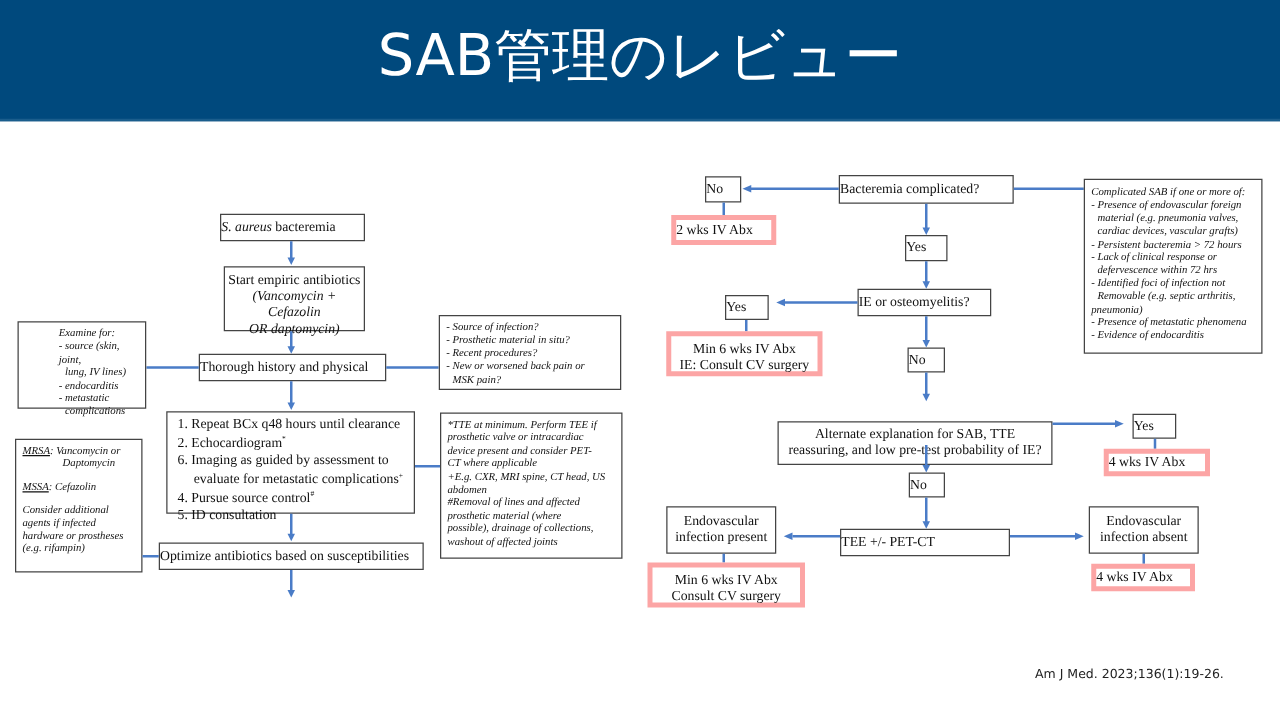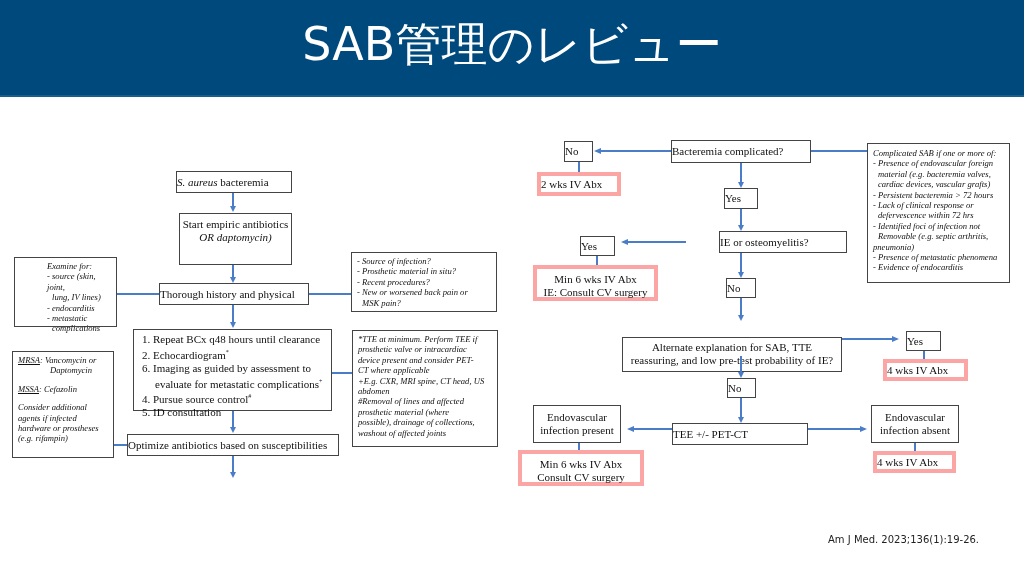--- a/index.html
+++ b/index.html
@@ -30,20 +30,21 @@
 <div>
 
   <div class="box c" style="left:176px;top:171px;width:116px;height:22px;">
     <span><i>S. aureus</i><span> bacteremia</span></span>
   </div>
   <div class="line" style="left:232px;top:193px;width:2px;height:14px;"></div>
   <div class="arrow-d" style="left:230px;top:206px;"></div>
 
   <div class="box" style="left:179px;top:213px;width:113px;height:52px;text-align:center;padding-top:4px;">
     <div>Start empiric antibiotics</div>
+    <div style="font-style:italic">(Vancomycin + Cefazolin</div>
     <div style="font-style:italic">OR daptomycin)</div>
   </div>
   <div class="line" style="left:232px;top:265px;width:2px;height:13px;"></div>
   <div class="arrow-d" style="left:230px;top:277px;"></div>
 
   <div class="box c" style="left:159px;top:283px;width:150px;height:22px;">
     <span>Thorough history and physical</span>
   </div>
   <div class="line" style="left:117px;top:293px;width:42px;height:2px;"></div>
   <div class="line" style="left:309px;top:293px;width:42px;height:2px;"></div>
@@ -136,33 +137,33 @@
   <div class="box c" style="left:724px;top:188px;width:34px;height:21px;">
     <span>Yes</span>
   </div>
   <div class="line" style="left:740px;top:209px;width:14px;height:0;"></div>
   <div class="line" style="left:740px;top:209px;width:2px;height:17px;"></div>
   <div class="arrow-d" style="left:738px;top:225px;"></div>
 
   <div class="box note" style="left:867px;top:143px;width:143px;height:140px;padding-top:4px;">
     <div>Complicated SAB if one or more of:</div>
     <div>- Presence of endovascular foreign</div>
-    <div style="padding-left:5px">  material (e.g. bacteremia valves,</div>
+    <div style="padding-left:5px">  material (e.g. pneumonia valves,</div>
     <div style="padding-left:5px">  cardiac devices, vascular grafts)</div>
     <div>- Persistent bacteremia &gt; 72 hours</div>
     <div>- Lack of clinical response or</div>
     <div style="padding-left:5px">  defervescence within 72 hrs</div>
     <div>- Identified foci of infection not</div>
     <div style="padding-left:5px">  Removable (e.g. septic arthritis,</div>
     <div>pneumonia)</div>
     <div>- Presence of metastatic phenomena</div>
     <div>- Evidence of endocarditis</div>
   </div>
 
-  <div class="box c" style="left:686px;top:231px;width:128px;height:22px;margin-left:33px;">
+  <div class="box c" style="left:686px;top:231px;width:107px;height:22px;">
     <span>IE or osteomyelitis?</span>
   </div>
   <div class="line" style="left:627px;top:241px;width:59px;height:2px;"></div>
   <div class="arrow-l" style="left:621px;top:239px;"></div>
   <div class="box c" style="left:580px;top:236px;width:35px;height:20px;">
     <span>Yes</span>
   </div>
   <div class="line" style="left:596px;top:256px;width:2px;height:10px;"></div>
   <div class="box thick" style="left:533px;top:265px;width:125px;height:36px;text-align:center;padding-top:4px;">
     <div>Min 6 wks IV Abx</div>

